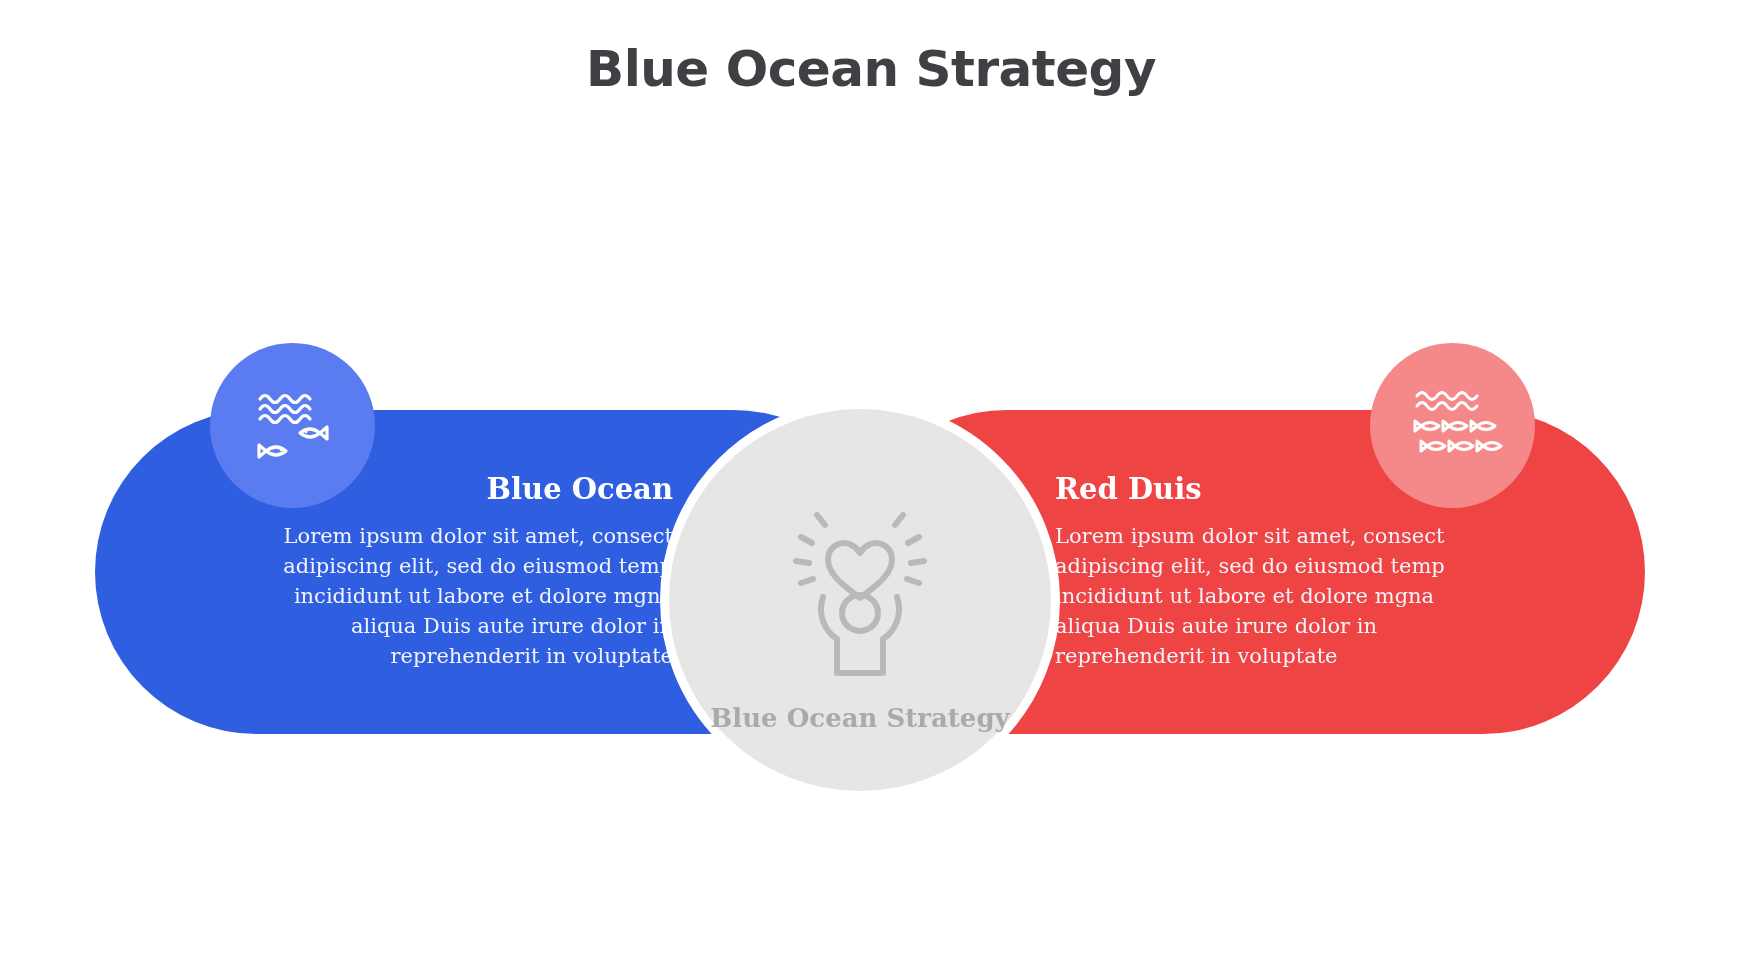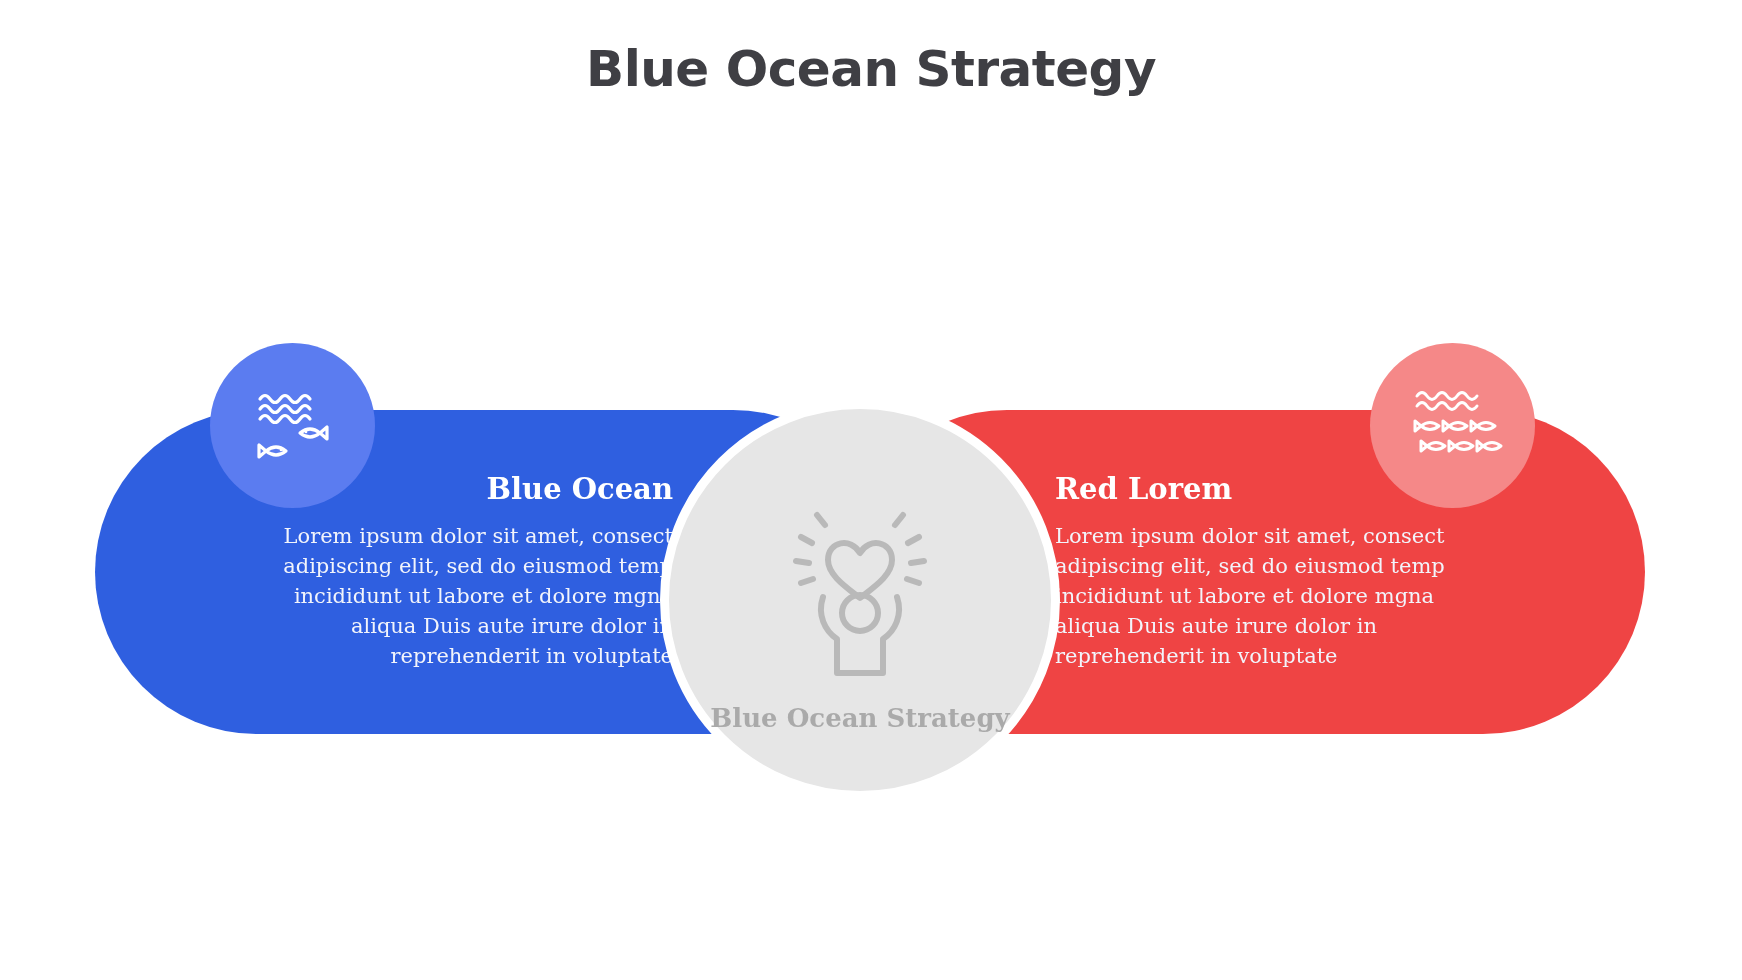--- a/index.html
+++ b/index.html
@@ -163,21 +163,21 @@
 
   <div class="panel panel-blue">
     <div class="panel-inner">
       <div class="panel-heading">Blue Ocean</div>
       <div class="panel-body">Lorem ipsum dolor sit amet, consect adipiscing elit, sed do eiusmod temp incididunt ut labore et dolore mgna aliqua Duis aute irure dolor in reprehenderit in voluptate</div>
     </div>
   </div>
 
   <div class="panel panel-red">
     <div class="panel-inner">
-      <div class="panel-heading">Red Lorem</div>
+      <div class="panel-heading">Red Duis</div>
       <div class="panel-body">Lorem ipsum dolor sit amet, consect adipiscing elit, sed do eiusmod temp incididunt ut labore et dolore mgna aliqua Duis aute irure dolor in reprehenderit in voluptate</div>
     </div>
   </div>
 
   <div class="badge badge-blue">
     <svg width="110" height="110" viewBox="0 0 110 110">
       <g fill="none" stroke="#ffffff" stroke-width="3.2" stroke-linecap="round" stroke-linejoin="round">
         <path d="M22 28 q5 -7 10 0 q5 7 10 0 q5 -7 10 0 q5 7 10 0 q5 -7 10 0"></path>
         <path d="M22 38 q5 -7 10 0 q5 7 10 0 q5 -7 10 0 q5 7 10 0 q5 -7 10 0"></path>
         <path d="M22 48 q5 -7 10 0 q5 7 10 0 q5 -7 10 0 q5 7 10 0 q5 -7 10 0"></path>

